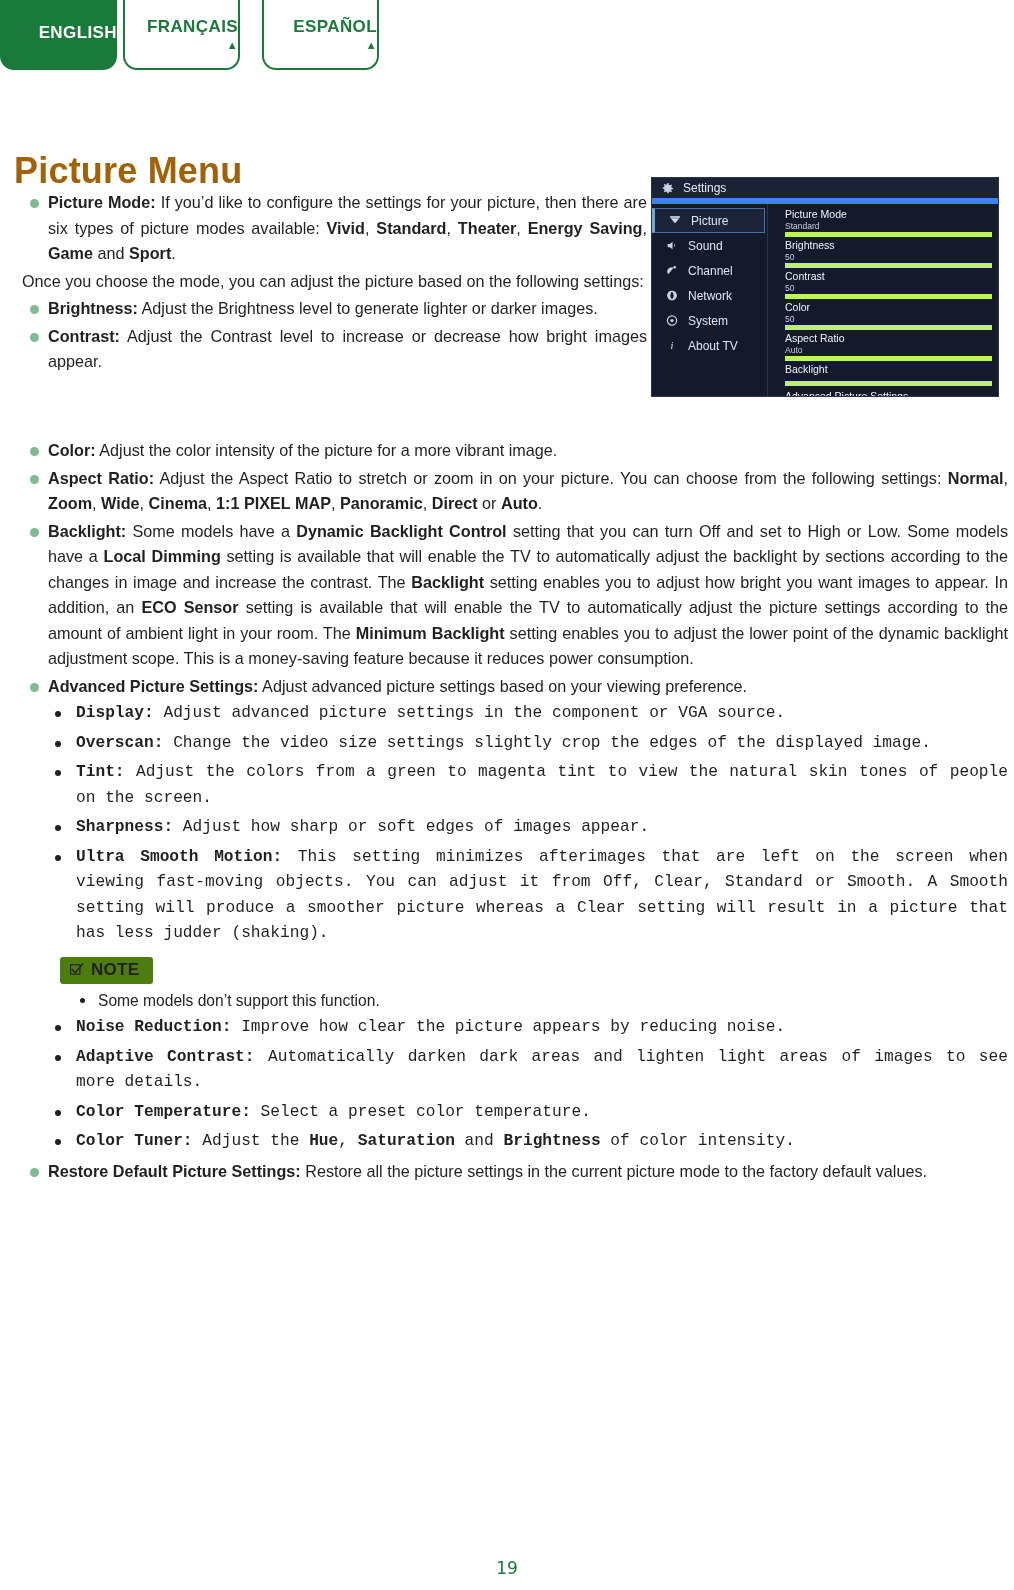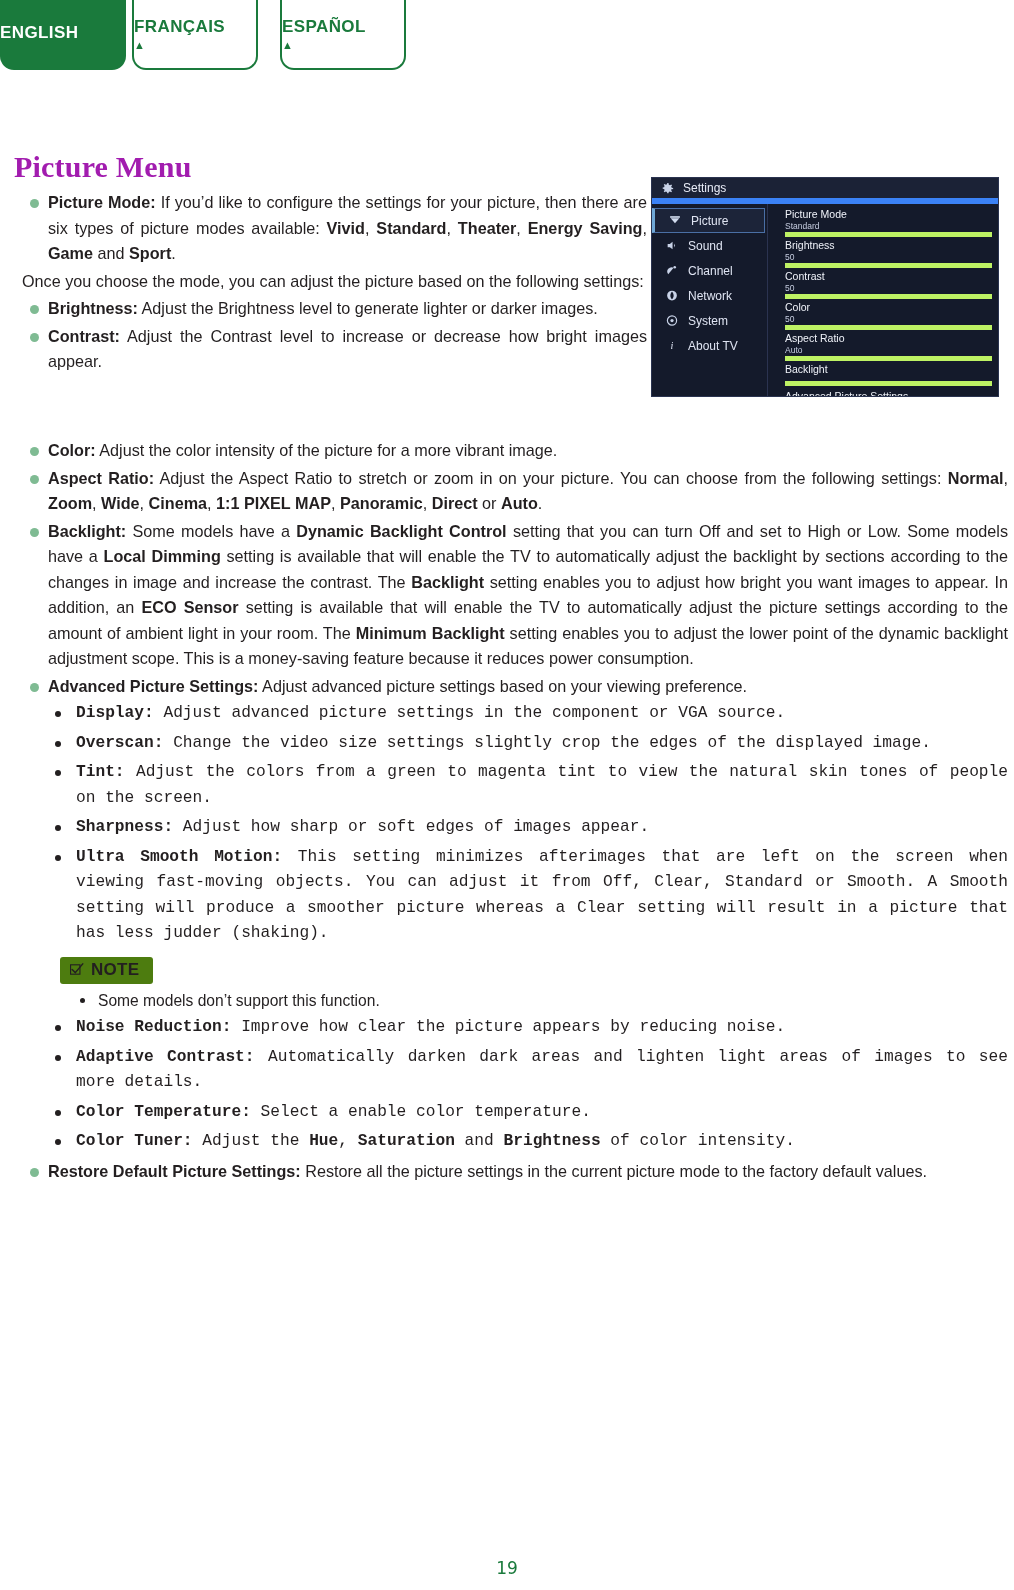--- a/index.html
+++ b/index.html
@@ -18,26 +18,26 @@
 
   
   .lang-tabs {
     position: absolute;
     top: 0; left: 0;
     display: flex;
     align-items: flex-start;
     height: 72px;
   }
   .lang-tab {
-    width: 126px;
+    width: 117px;
     height: 70px;
     border-radius: 0 0 14px 14px;
     display: flex;
     flex-direction: column;
-    align-items: flex-start;
+    align-items: flex-end;
     justify-content: center;
     font-size: 17px;
     font-weight: 600;
     letter-spacing: 0.4px;
     position: relative;
   }
   .lang-tab.active {
     background: #1A7A3C;
     color: #ffffff;
     border: none;
@@ -65,25 +65,25 @@
     top: 0; left: 0;
     width: 1014px;
     height: 1590px;
     padding: 0 14px;
   }
 
   .page-title {
     position: absolute;
     left: 14px;
     top: 150px;
-    font-size: 30px;
+    font-size: 36px;
     font-weight: 600;
-    color: #a21caf;
+    color: #a16207;
     letter-spacing: 0.2px;
-    font-family: Liberation Serif, serif;
+    font-family: Liberation Sans, sans-serif;
   }
 
   
   .tv-menu {
     position: absolute;
     left: 651px;
     top: 177px;
     width: 348px;
     height: 220px;
     background: #141a2b;
@@ -449,21 +449,21 @@
 
     <div class="li sub">
       <b>Noise Reduction:</b><span> Improve how clear the picture appears by reducing noise.</span>
     </div>
 
     <div class="li sub">
       <b>Adaptive Contrast:</b><span> Automatically darken dark areas and lighten light areas of images to see more details.</span>
     </div>
 
     <div class="li sub">
-      <b>Color Temperature:</b><span> Select a enable color temperature.</span>
+      <b>Color Temperature:</b><span> Select a preset color temperature.</span>
     </div>
 
 
     <div class="li sub">
       <b>Color Tuner:</b><span> Adjust the </span><b>Hue</b><span>, </span><b>Saturation</b><span> and </span><b>Brightness</b><span> of color intensity.</span>
     </div>
 
     <div class="li">
       <b>Restore Default Picture Settings:</b><span> Restore all the picture settings in the current picture mode to the factory default values.</span>
     </div>

